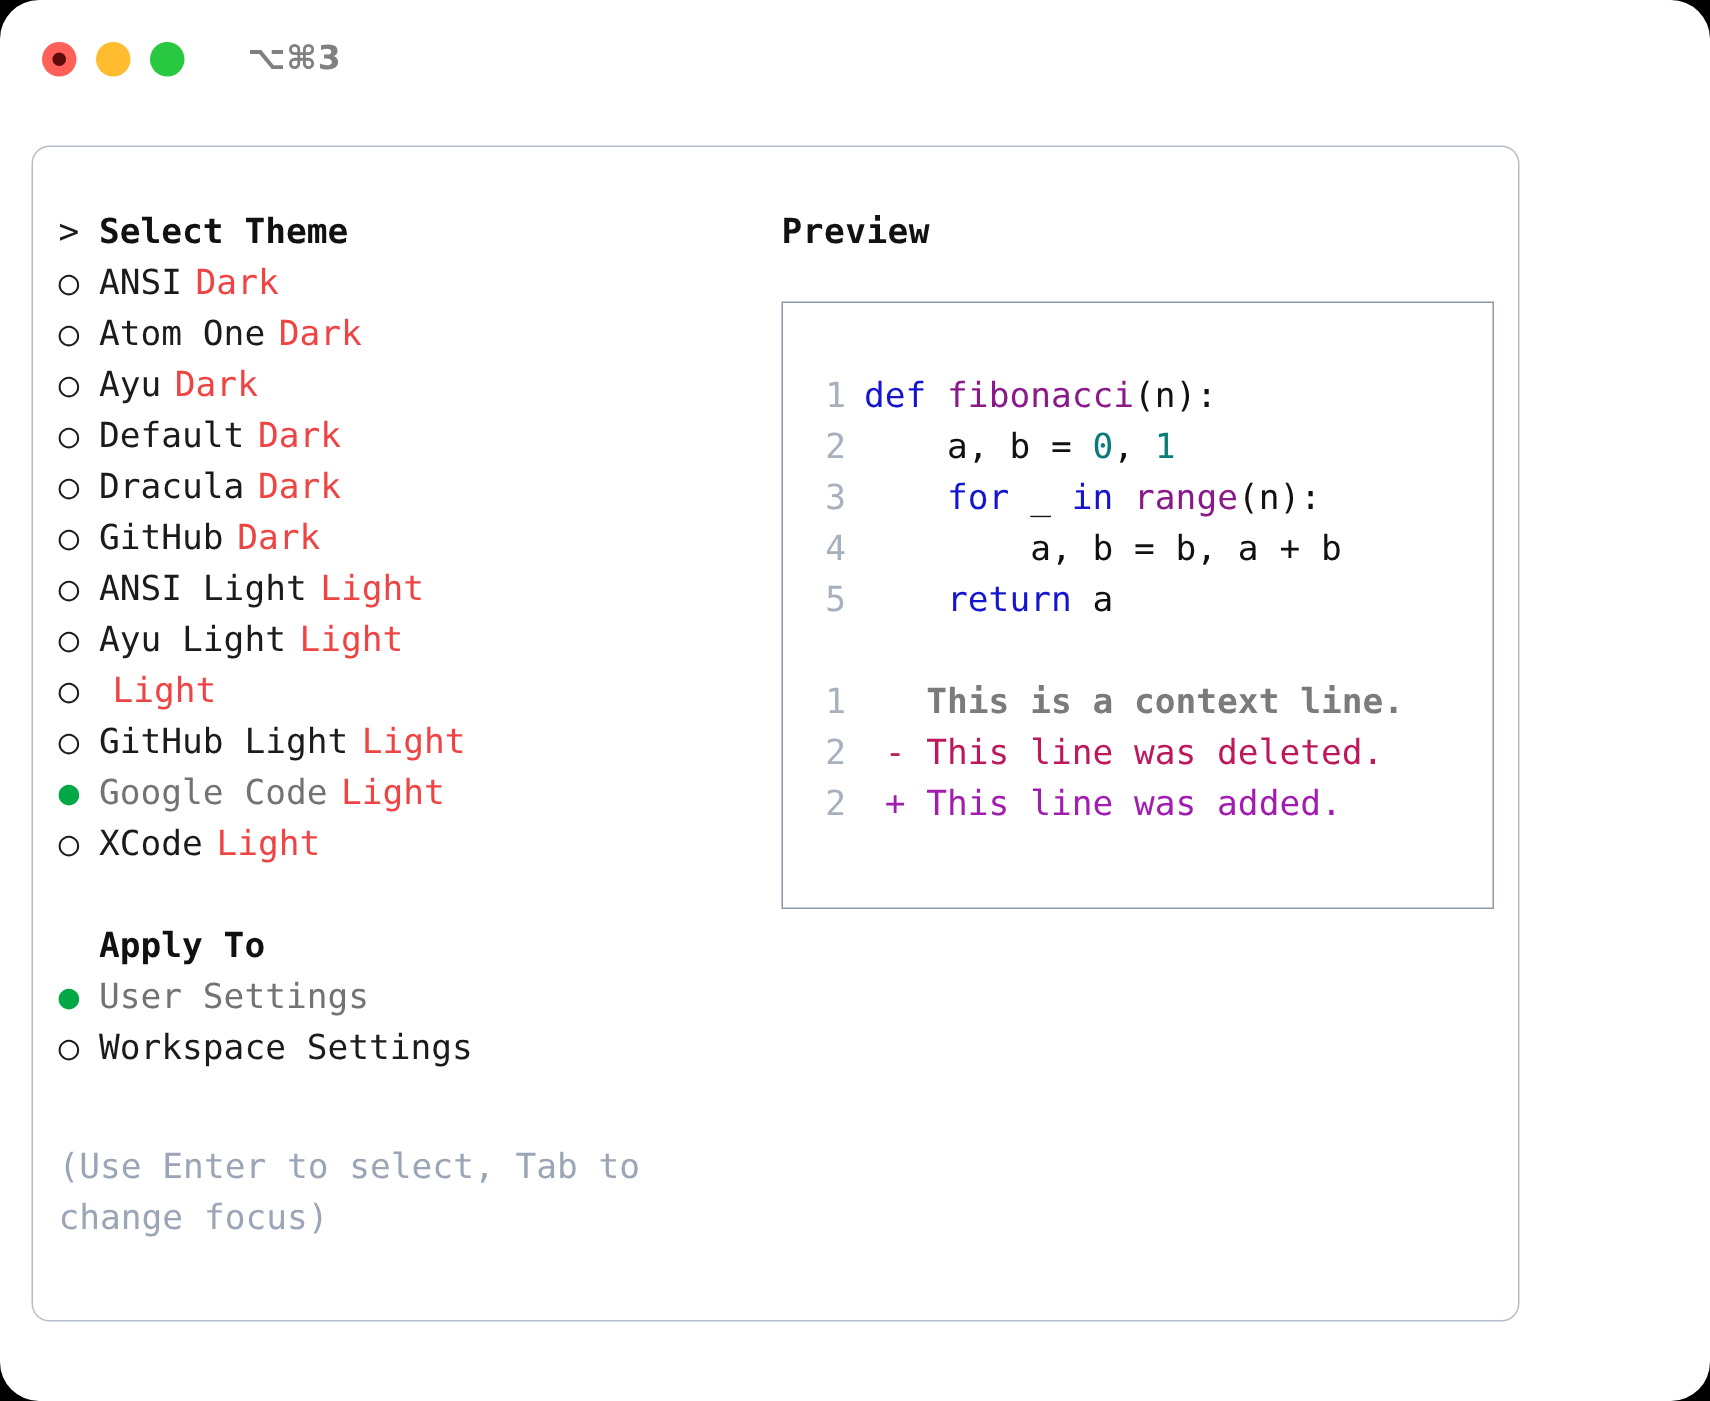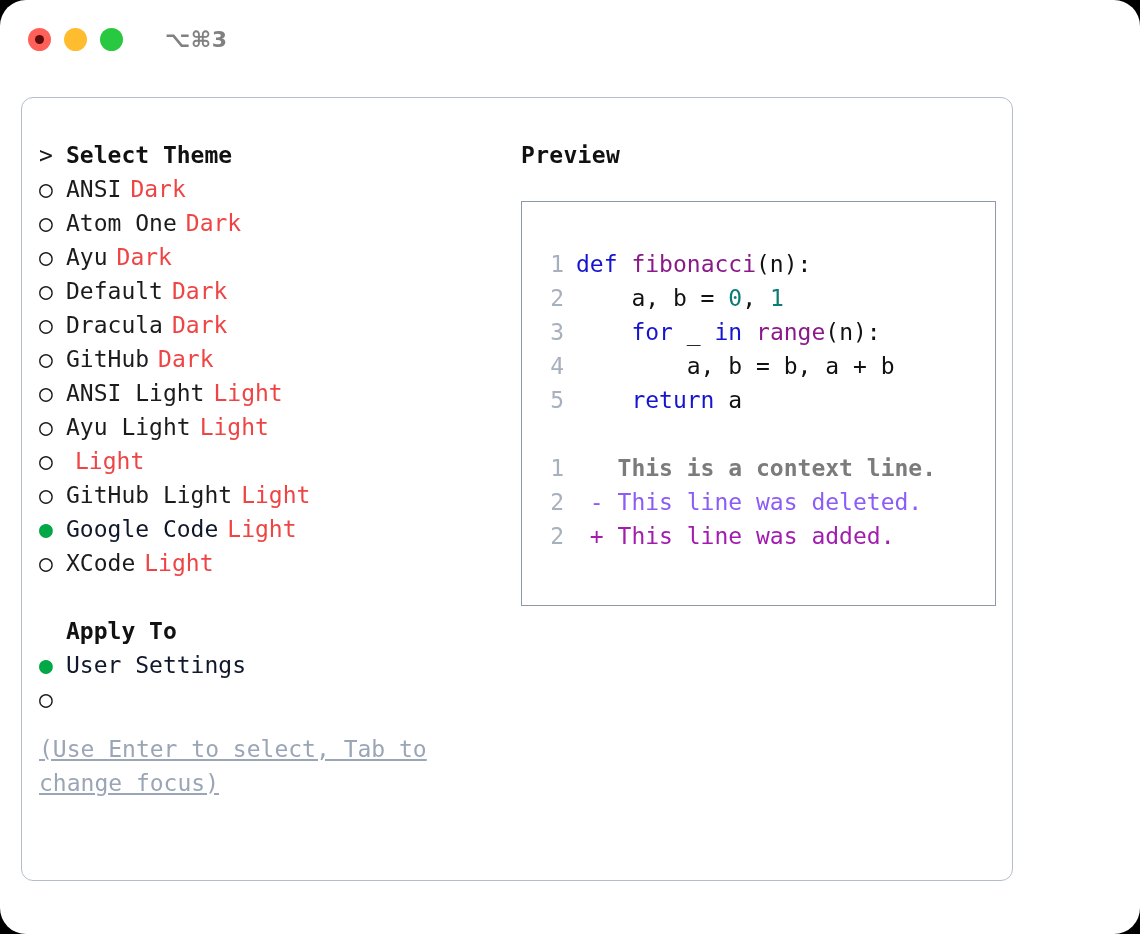--- a/index.html
+++ b/index.html
@@ -112,38 +112,37 @@
 
   .hdr-label {
     color: #111111;
     font-weight: bold;
     font-size: 23px;
   }
   .item-label {
     color: #1b1b1b;
     font-size: 23px;
   }
-  .item-label.selected { color: #0f172a; }
+  .item-label.selected { color: #737373; }
   .tag {
     color: #ef4444;
     font-size: 23px;
     margin-left: 9px;
   }
 
   .spacer { height: 34px; }
 
   #hint {
     position: absolute;
     left: 17px;
-    top: 634px;
+    top: 663px;
     width: 420px;
     color: #9aa5b5;
     font-size: 23px;
     line-height: 34px;
-    text-decoration: underline;
   }
 
   
   #right-col {
     position: absolute;
     left: 479px;
     top: 44px;
     width: 490px;
     margin-left: 20px;
   }
@@ -178,21 +177,21 @@
     flex: 0 0 28px;
     text-align: right;
     color: #a7b0bd;
     margin-right: 12px;
   }
   .kw    { color: #1515cf; text-align: right; }
   .fn    { color: #8a1a8a; }
   .num   { color: #0b7a78; }
   .plain { color: #111111; }
   .ctx   { color: #7b7b7b; font-weight: bold; }
-  .del   { color: #8b5cf6; }
+  .del   { color: #be185d; }
   .add   { color: #a21caf; }
 </style>
 </head>
 <body>
 
 <div id="page">
 
   <div id="titlebar">
     <div class="lights">
       <span class="light red">
@@ -229,21 +228,21 @@
           </div>
 
         <div class="spacer"></div>
 
         <div class="row">
           <span class="marker blank">&nbsp;</span><span class="hdr-label">Apply To</span>
         </div>
 
         <div id="apply-list">
             <div class="row"><span class="marker sel">●</span><span class="item-label selected">User Settings</span></div>
-            <div class="row"><span class="marker">○</span></div>
+            <div class="row"><span class="marker">○</span><span class="item-label">Workspace Settings</span></div>
           </div>
       </div>
 
       <div id="hint">(Use Enter to select, Tab to change focus)</div>
 
       <div id="right-col">
         <div id="preview-title">Preview</div>
         <div id="preview-box">
           <div id="code"><div class="cline"><span class="lineno">1</span><span><span class="kw">def </span><span class="fn">fibonacci</span><span class="plain">(n):</span></span></div><div class="cline"><span class="lineno">2</span><span><span class="plain">    a, b = </span><span class="num">0</span><span class="plain">, </span><span class="num">1</span></span></div><div class="cline"><span class="lineno">3</span><span><span class="kw">    for</span><span class="plain"> _ </span><span class="kw">in</span><span class="plain"> </span><span class="fn">range</span><span class="plain">(n):</span></span></div><div class="cline"><span class="lineno">4</span><span><span class="plain">        a, b = b, a + b</span></span></div><div class="cline"><span class="lineno">5</span><span><span class="kw">    return</span><span class="plain"> a</span></span></div><div class="cline"><span class="lineno"></span><span>&nbsp;</span></div><div class="cline"><span class="lineno">1</span><span><span class="ctx">   This is a context line.</span></span></div><div class="cline"><span class="lineno">2</span><span><span class="del"> - This line was deleted.</span></span></div><div class="cline"><span class="lineno">2</span><span><span class="add"> + This line was added.</span></span></div></div>
         </div>

